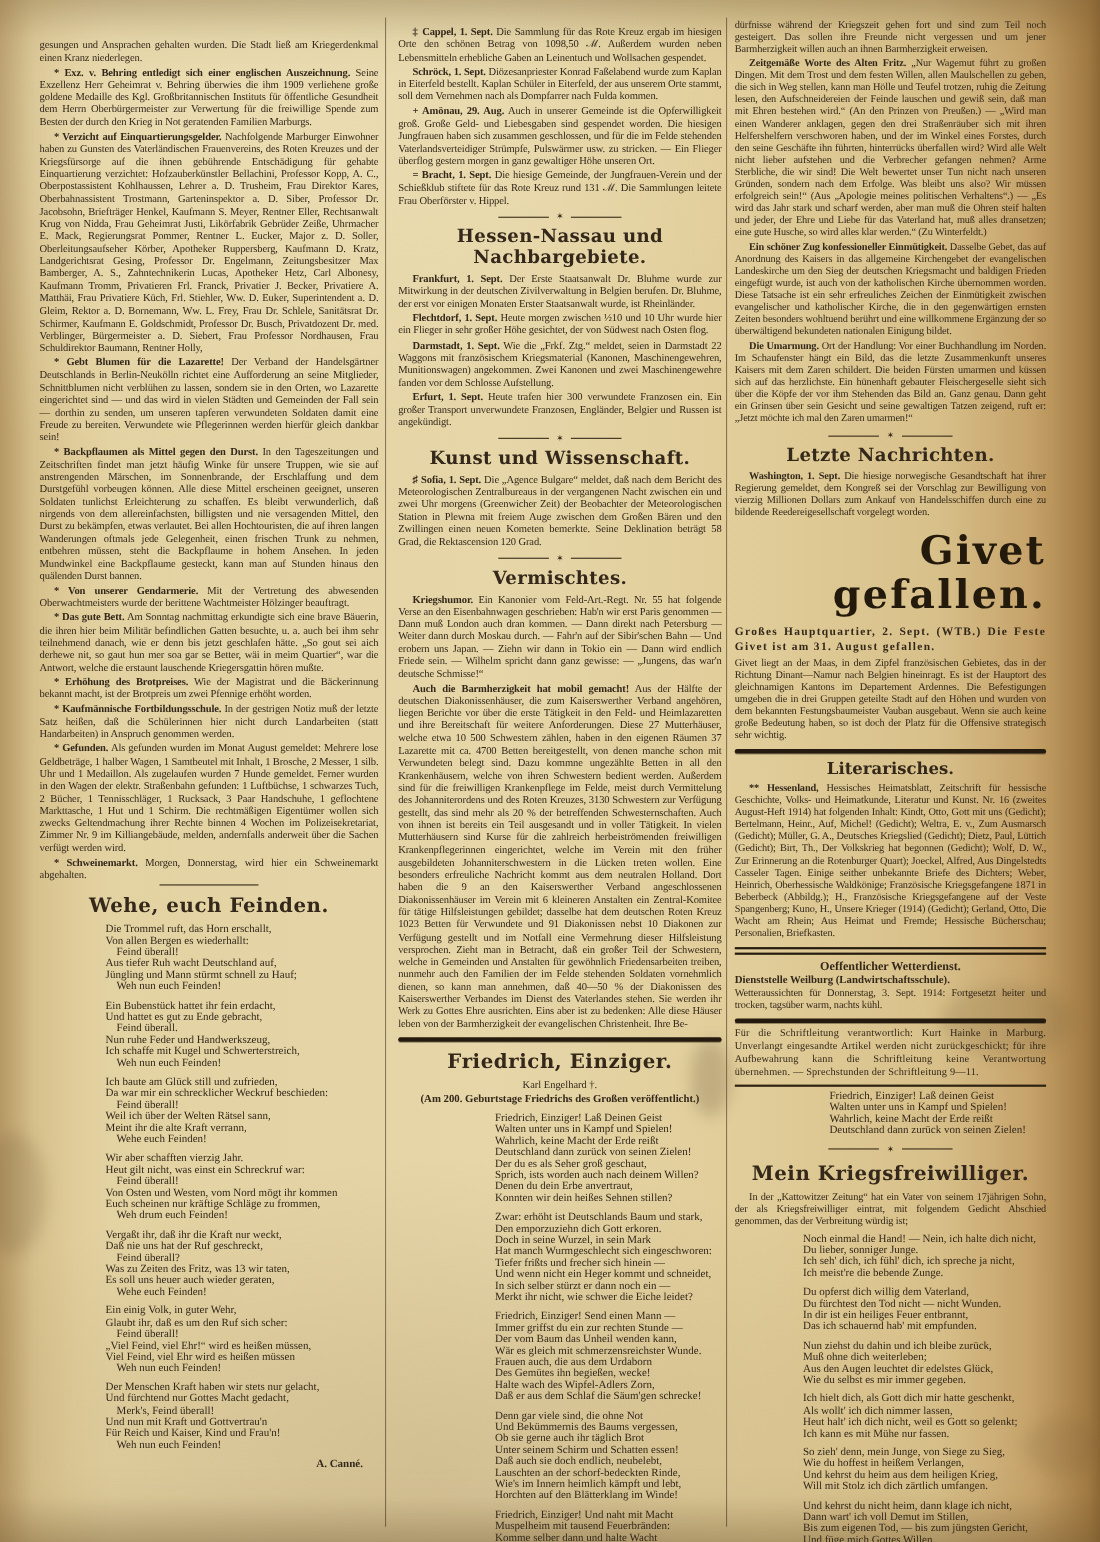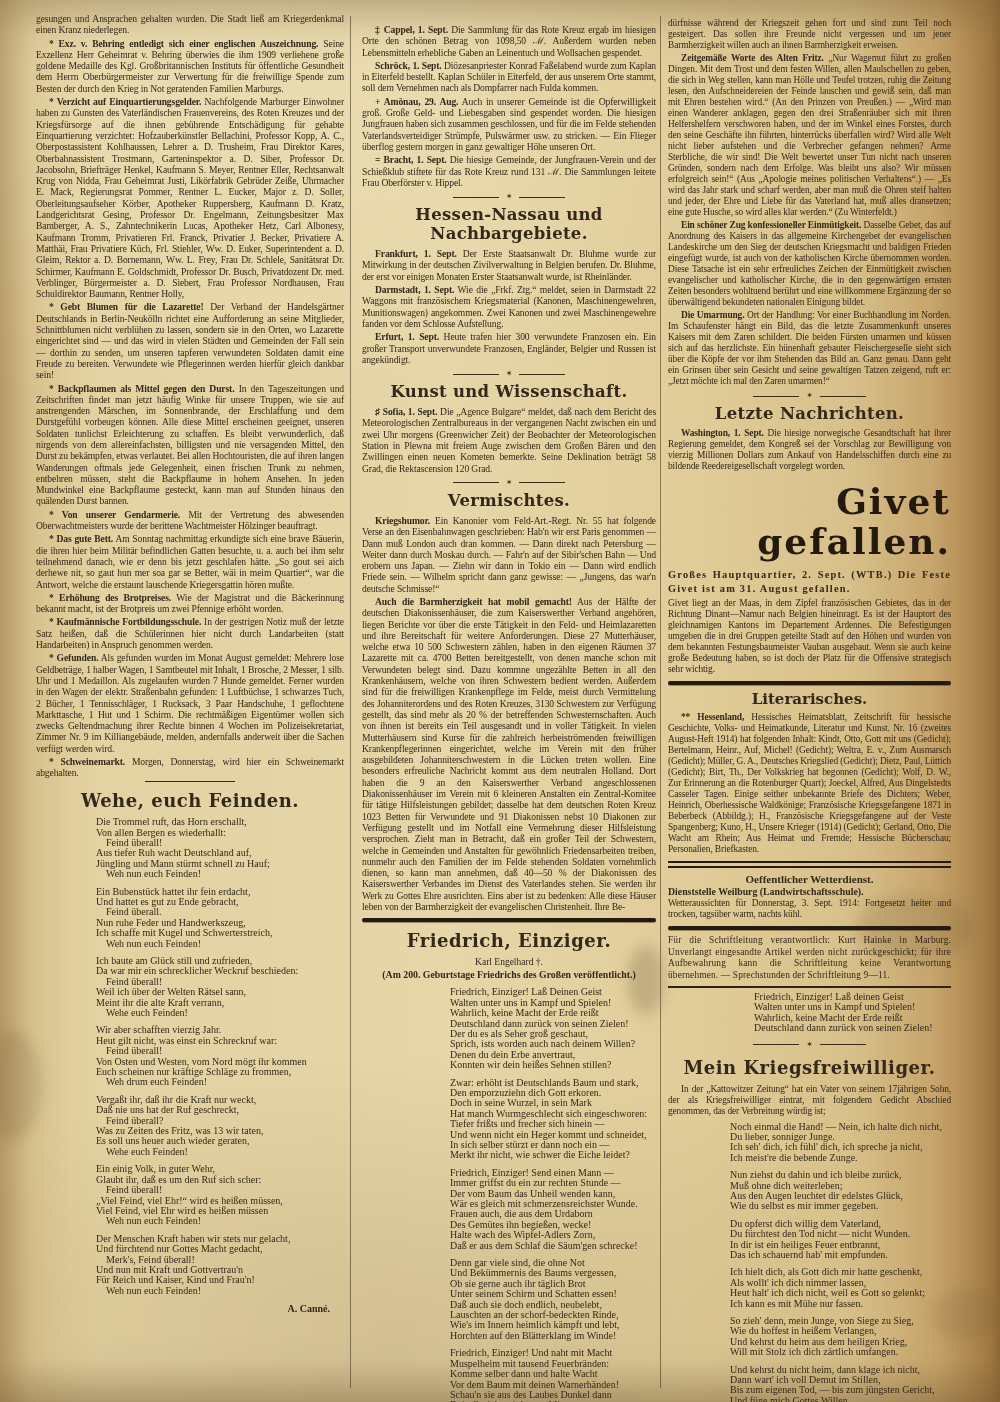--- a/index.html
+++ b/index.html
@@ -8,21 +8,21 @@
     font-family:"Liberation Serif","DejaVu Serif",serif;color:#33281a;
     background:
       radial-gradient(ellipse 900px 500px at 18% 8%, rgba(255,248,220,0.25), rgba(0,0,0,0) 60%),
       radial-gradient(ellipse 700px 400px at 40% 95%, rgba(120,90,50,0.18), rgba(0,0,0,0) 70%),
       linear-gradient(180deg, rgba(140,110,65,0.22) 0, rgba(0,0,0,0) 2.5%, rgba(0,0,0,0) 97%, rgba(120,90,50,0.25) 100%),
       linear-gradient(90deg, #c9ab74 0%, #dcc691 3%, #e3d2a2 10%, #e6d6a8 45%, #e0cc98 70%, #d8c08a 85%, #c5a269 94%, #aa8148 99%, #99713c 100%);
     box-shadow:inset 0 0 60px rgba(90,65,30,0.35);}
   .vrule{position:absolute;top:16px;width:1px;background:rgba(58,43,22,0.55);}
   .stain{position:absolute;border-radius:50%;filter:blur(7px);}
   .col{position:absolute;top:0;}
-  .col-left{left:36px;width:308px;padding-top:13px;}
+  .col-left{left:36px;width:308px;padding-top:36px;}
   .col-mid{left:362px;width:294px;padding-top:24px;}
   .col-right{left:668px;width:283px;padding-top:18px;}
   p.art{margin:0 0 2px;text-indent:13px;font-size:9.6px;line-height:11.3px;
     text-align:justify;letter-spacing:-0.12px;}
   .col-right p.art{font-size:9.4px;line-height:11.0px;}
   p.cont{text-indent:0;}
   .lead{font-weight:bold;}
   .sec-head{text-align:center;font-weight:bold;font-size:16.5px;margin:3px 0 5px;
     font-family:"DejaVu Serif","Liberation Serif",serif;letter-spacing:0.3px;}
   .sub-head{text-align:center;font-weight:bold;font-size:15px;margin:2px 0 4px;
@@ -132,20 +132,21 @@
     <p class="art"><span class="lead">Schröck, 1. Sept.</span> <span>Diözesanpriester Konrad Faßelabend wurde zum Kaplan in Eiterfeld bestellt. Kaplan Schüler in Eiterfeld, der aus unserem Orte stammt, soll dem Vernehmen nach als Dompfarrer nach Fulda kommen.</span></p>
     <p class="art"><span class="lead">+ Amönau, 29. Aug.</span> <span>Auch in unserer Gemeinde ist die Opferwilligkeit groß. Große Geld- und Liebesgaben sind gespendet worden. Die hiesigen Jungfrauen haben sich zusammen geschlossen, und für die im Felde stehenden Vaterlandsverteidiger Strümpfe, Pulswärmer usw. zu stricken. — Ein Flieger überflog gestern morgen in ganz gewaltiger Höhe unseren Ort.</span></p>
     <p class="art"><span class="lead">= Bracht, 1. Sept.</span> <span>Die hiesige Gemeinde, der Jungfrauen-Verein und der Schießklub stiftete für das Rote Kreuz rund 131 ℳ. Die Sammlungen leitete Frau Oberförster v. Hippel.</span></p>
     <div class="orn">
         <span class="orn-line"></span>
         <span class="orn-star">✶</span>
         <span class="orn-line"></span>
       </div>
     <div class="sec-head">Hessen-Nassau und Nachbargebiete.</div>
     <p class="art"><span class="lead">Frankfurt, 1. Sept.</span> <span>Der Erste Staatsanwalt Dr. Bluhme wurde zur Mitwirkung in der deutschen Zivilverwaltung in Belgien berufen. Dr. Bluhme, der erst vor einigen Monaten Erster Staatsanwalt wurde, ist Rheinländer.</span></p>
+    <p class="art"><span class="lead">Flechtdorf, 1. Sept.</span> <span>Heute morgen zwischen ½10 und 10 Uhr wurde hier ein Flieger in sehr großer Höhe gesichtet, der von Südwest nach Osten flog.</span></p>
     <p class="art"><span class="lead">Darmstadt, 1. Sept.</span> <span>Wie die „Frkf. Ztg.“ meldet, seien in Darmstadt 22 Waggons mit französischem Kriegsmaterial (Kanonen, Maschinengewehren, Munitionswagen) angekommen. Zwei Kanonen und zwei Maschinengewehre fanden vor dem Schlosse Aufstellung.</span></p>
     <p class="art"><span class="lead">Erfurt, 1. Sept.</span> <span>Heute trafen hier 300 verwundete Franzosen ein. Ein großer Transport unverwundete Franzosen, Engländer, Belgier und Russen ist angekündigt.</span></p>
     <div class="orn">
         <span class="orn-line"></span>
         <span class="orn-star">✶</span>
         <span class="orn-line"></span>
       </div>
     <div class="sec-head">Kunst und Wissenschaft.</div>
     <p class="art"><span class="lead">♯ Sofia, 1. Sept.</span> <span>Die „Agence Bulgare“ meldet, daß nach dem Bericht des Meteorologischen Zentralbureaus in der vergangenen Nacht zwischen ein und zwei Uhr morgens (Greenwicher Zeit) der Beobachter der Meteorologischen Station in Plewna mit freiem Auge zwischen dem Großen Bären und den Zwillingen einen neuen Kometen bemerkte. Seine Deklination beträgt 58 Grad, die Rektascension 120 Grad.</span></p>
     <div class="orn">
@@ -245,28 +246,28 @@
         <span class="orn-line"></span>
       </div>
     <div>
       <div class="poem-head">Mein Kriegsfreiwilliger.</div>
       <p class="art">In der „Kattowitzer Zeitung“ hat ein Vater von seinem 17jährigen Sohn, der als Kriegsfreiwilliger eintrat, mit folgendem Gedicht Abschied genommen, das der Verbreitung würdig ist;</p>
       <div class="poem-right" style="margin-top:5px;">
         <div class="stanza">Noch einmal die Hand! — Nein, ich halte dich nicht,
 Du lieber, sonniger Junge.
 Ich seh' dich, ich fühl' dich, ich spreche ja nicht,
 Ich meist're die bebende Zunge.</div>
+        <div class="stanza">Du opferst dich willig dem Vaterland,
+Du fürchtest den Tod nicht — nicht Wunden.
+In dir ist ein heiliges Feuer entbrannt,
+Das ich schauernd hab' mit empfunden.</div>
         <div class="stanza">Nun ziehst du dahin und ich bleibe zurück,
 Muß ohne dich weiterleben;
 Aus den Augen leuchtet dir edelstes Glück,
 Wie du selbst es mir immer gegeben.</div>
-        <div class="stanza">Du opferst dich willig dem Vaterland,
-Du fürchtest den Tod nicht — nicht Wunden.
-In dir ist ein heiliges Feuer entbrannt,
-Das ich schauernd hab' mit empfunden.</div>
         <div class="stanza">Ich hielt dich, als Gott dich mir hatte geschenkt,
 Als wollt' ich dich nimmer lassen,
 Heut halt' ich dich nicht, weil es Gott so gelenkt;
 Ich kann es mit Mühe nur fassen.</div>
         <div class="stanza">So zieh' denn, mein Junge, von Siege zu Sieg,
 Wie du hoffest in heißem Verlangen,
 Und kehrst du heim aus dem heiligen Krieg,
 Will mit Stolz ich dich zärtlich umfangen.</div>
         <div class="stanza">Und kehrst du nicht heim, dann klage ich nicht,
 Dann wart' ich voll Demut im Stillen,

